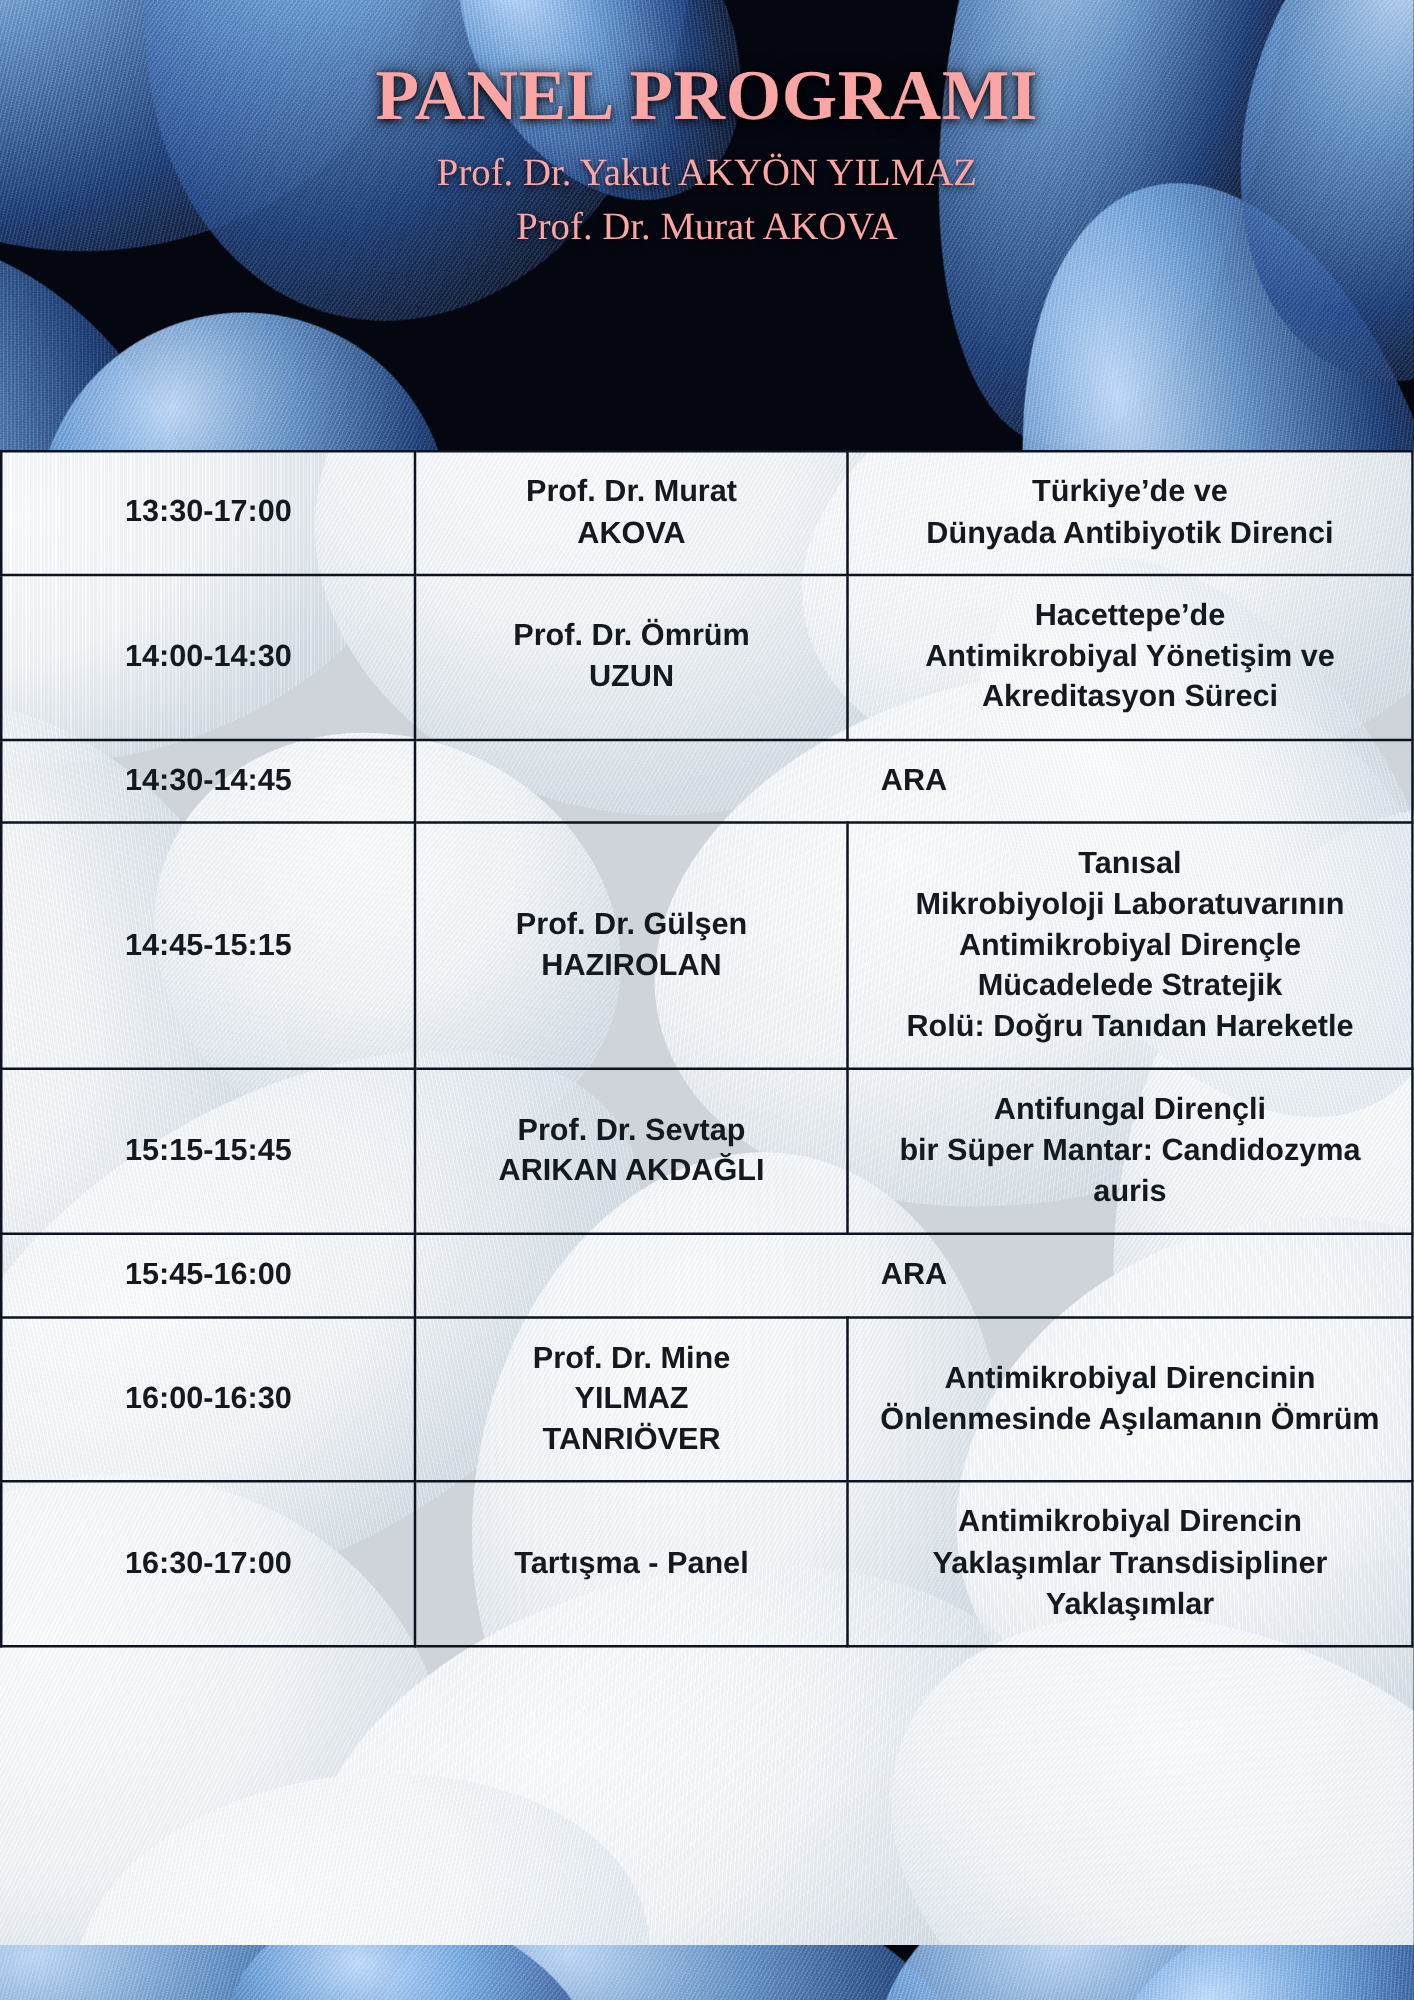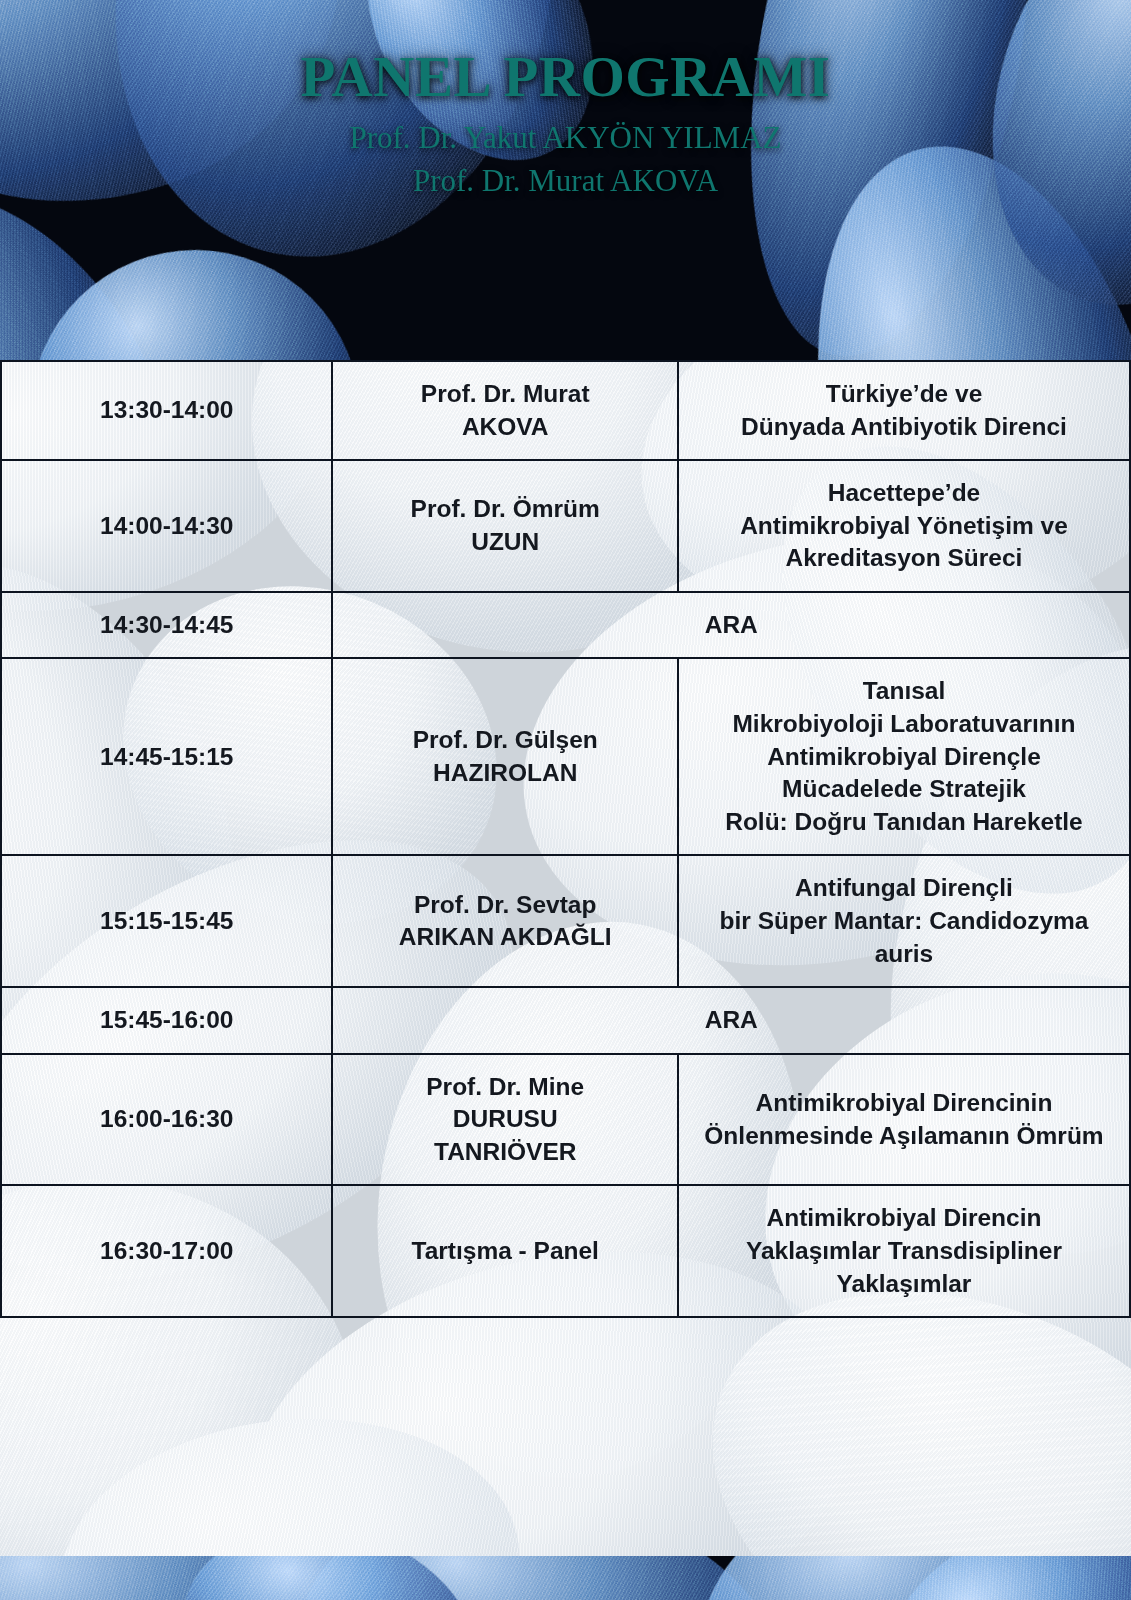--- a/index.html
+++ b/index.html
@@ -64,21 +64,21 @@
   .b5 { left: 880px;  top: 1520px; width: 340px; height: 240px; transform: rotate(-18deg); }
 
   
   .header {
     position: absolute;
     left: 0; top: 0;
     width: 1131px;
     height: 360px;
     z-index: 3;
     text-align: center;
-    color: #0f766e;
+    color: #fca5a5;
   }
 
   .poster-title {
     font-family: "Liberation Serif", "DejaVu Serif", serif;
     font-weight: bold;
     font-size: 57px;
     letter-spacing: 0.5px;
     line-height: 1;
     padding-top: 48px;
     text-shadow: 0 2px 6px rgba(0,0,0,0.85), 0 0 14px rgba(0,0,0,0.7);
@@ -228,21 +228,21 @@
       <div class="blob t11"></div>
       <div class="blob t12"></div>
       <div class="blob t13"></div>
       <div class="blob t14"></div>
       <div class="blob t15"></div>
     </div>
 
     <table class="schedule">
       <tbody id="schedule-body">
           <tr>
-            <td class="col-time">13:30-14:00</td>
+            <td class="col-time">13:30-17:00</td>
             <td class="col-name">
               <span class="line">Prof. Dr. Murat</span>
               <span class="line">AKOVA</span>
             </td>
             <td class="col-topic">
               <span class="line">Türkiye’de ve</span>
               <span class="line">Dünyada Antibiyotik Direnci</span>
             </td>
           </tr>
           <tr>
@@ -288,21 +288,21 @@
             </td>
           </tr>
           <tr>
             <td class="col-time">15:45-16:00</td>
             <td class="break-cell" colspan="2">ARA</td>
           </tr>
           <tr>
             <td class="col-time">16:00-16:30</td>
             <td class="col-name">
               <span class="line">Prof. Dr. Mine</span>
-              <span class="line">DURUSU</span>
+              <span class="line">YILMAZ</span>
               <span class="line">TANRIÖVER</span>
             </td>
             <td class="col-topic">
               <span class="line">Antimikrobiyal Direncinin</span>
               <span class="line">Önlenmesinde Aşılamanın Ömrüm</span>
             </td>
           </tr>
           <tr>
             <td class="col-time">16:30-17:00</td>
             <td class="col-name">

